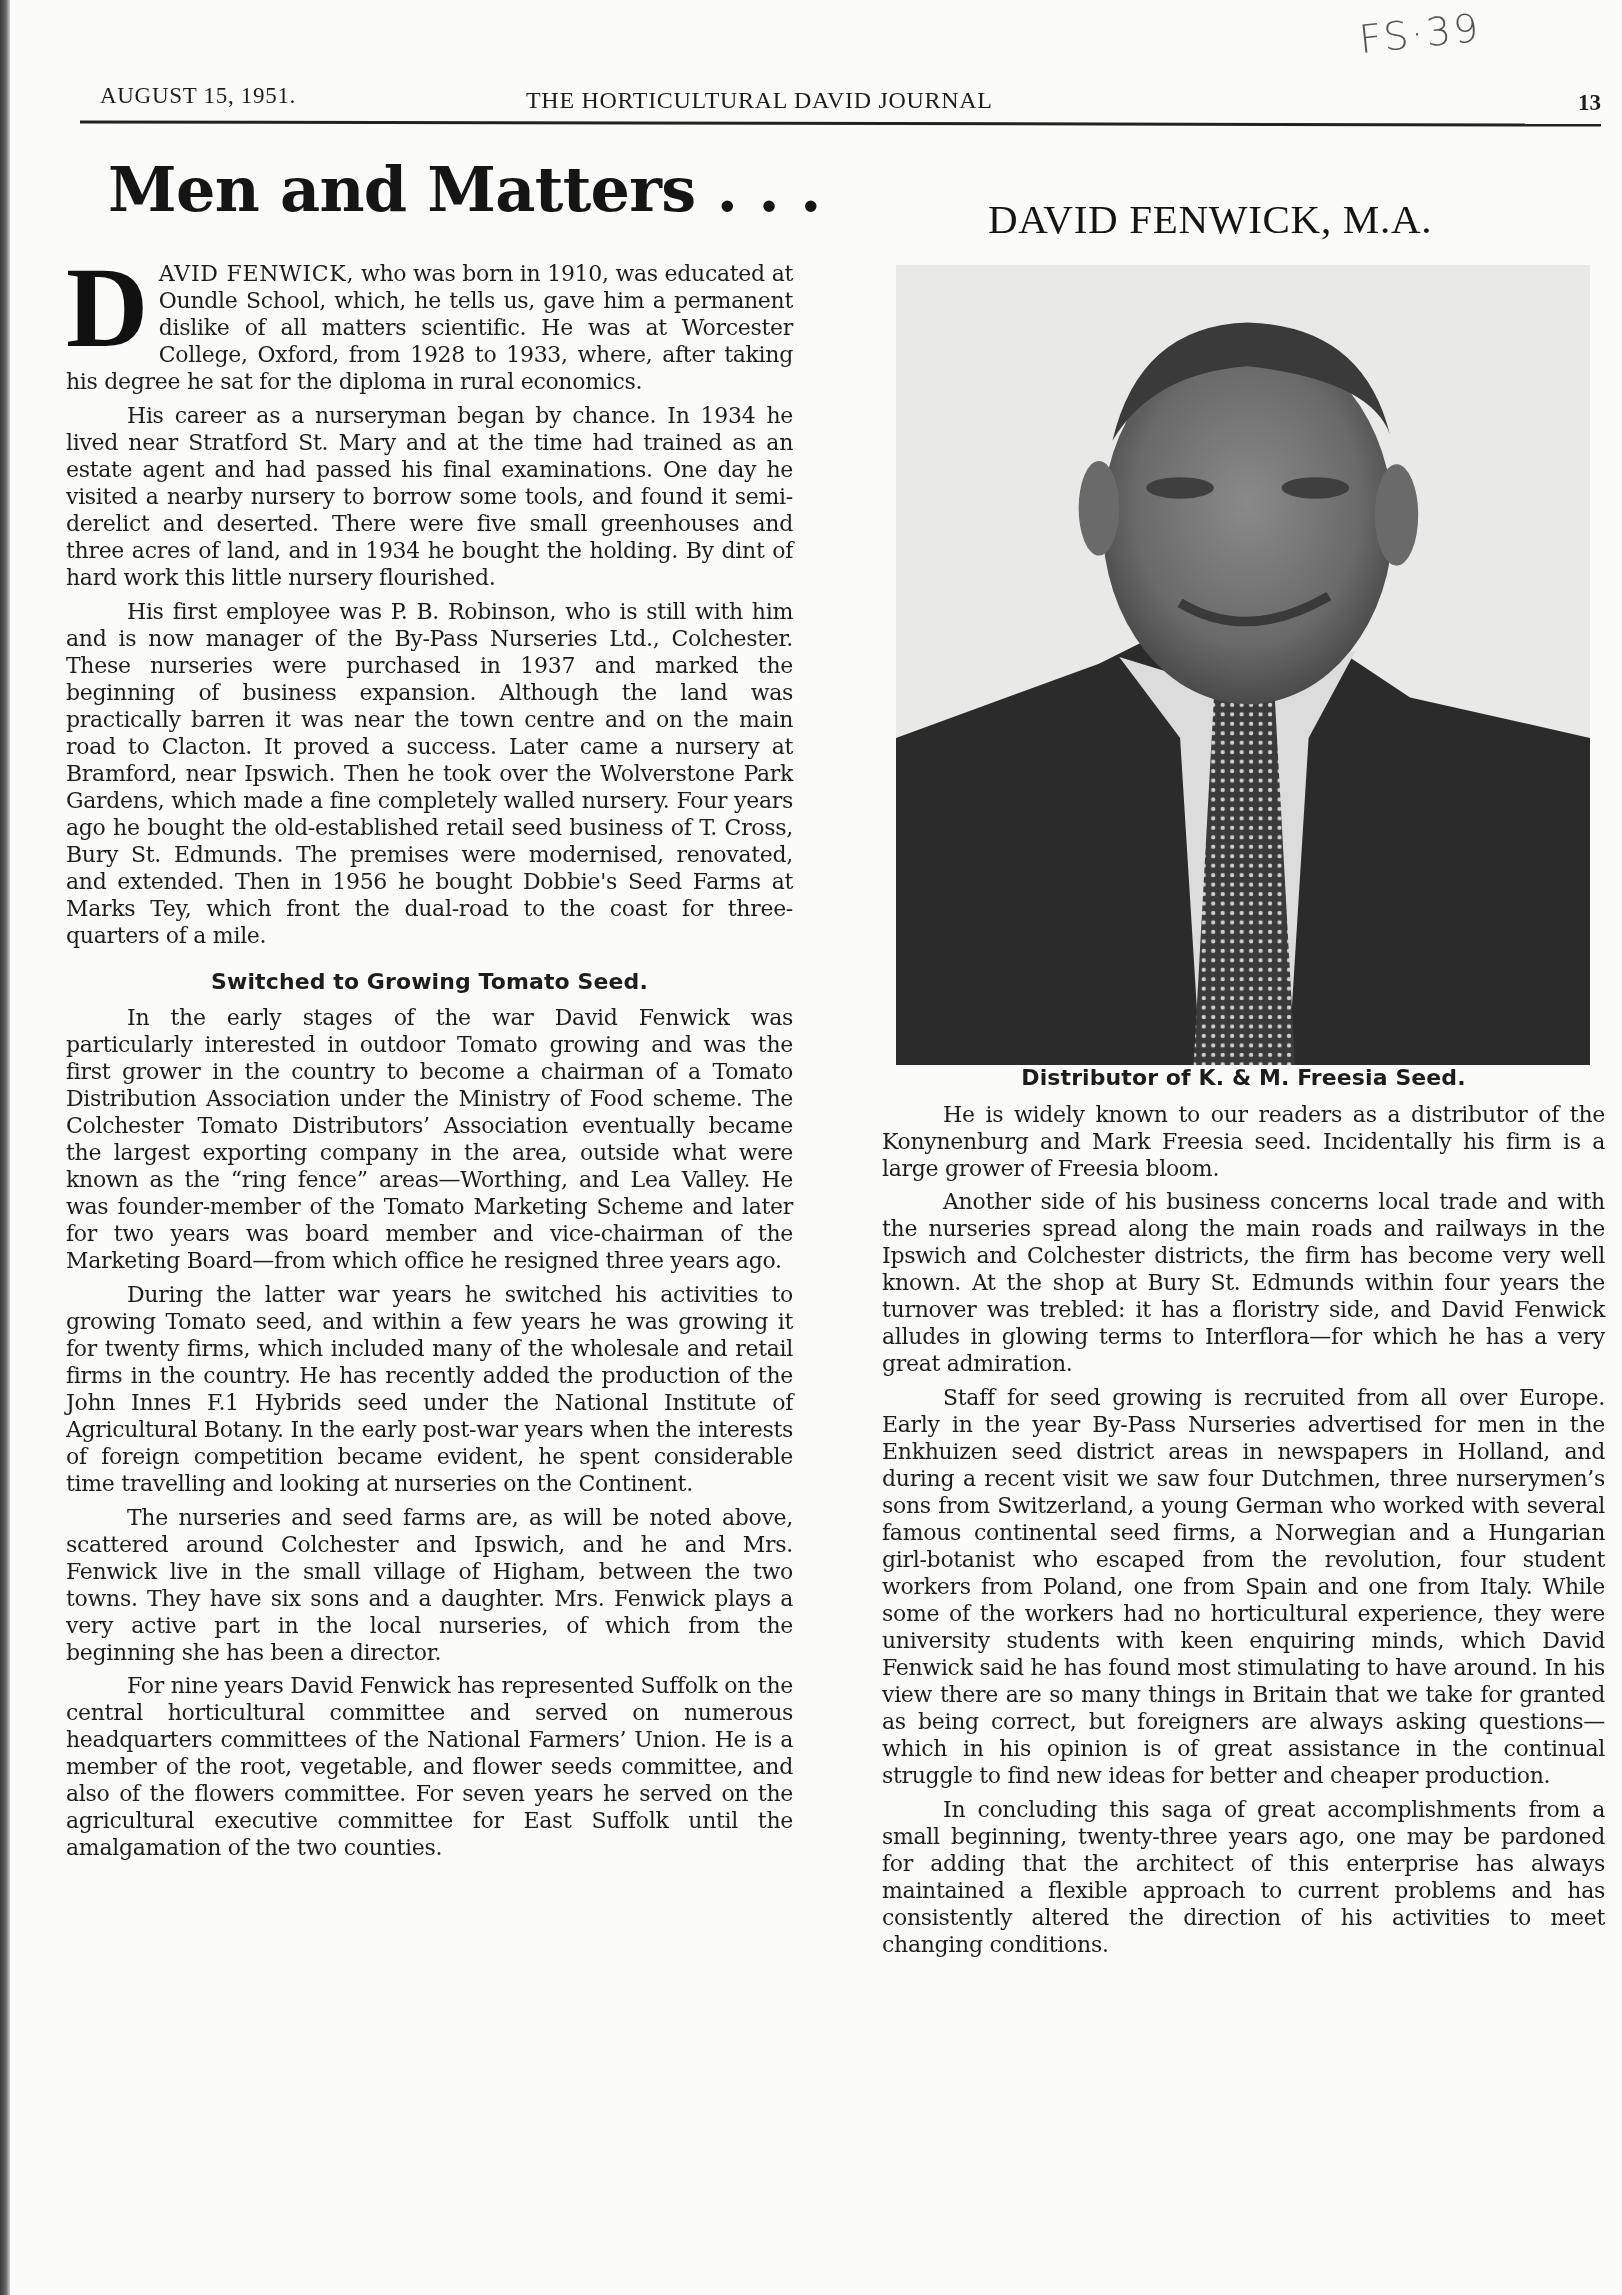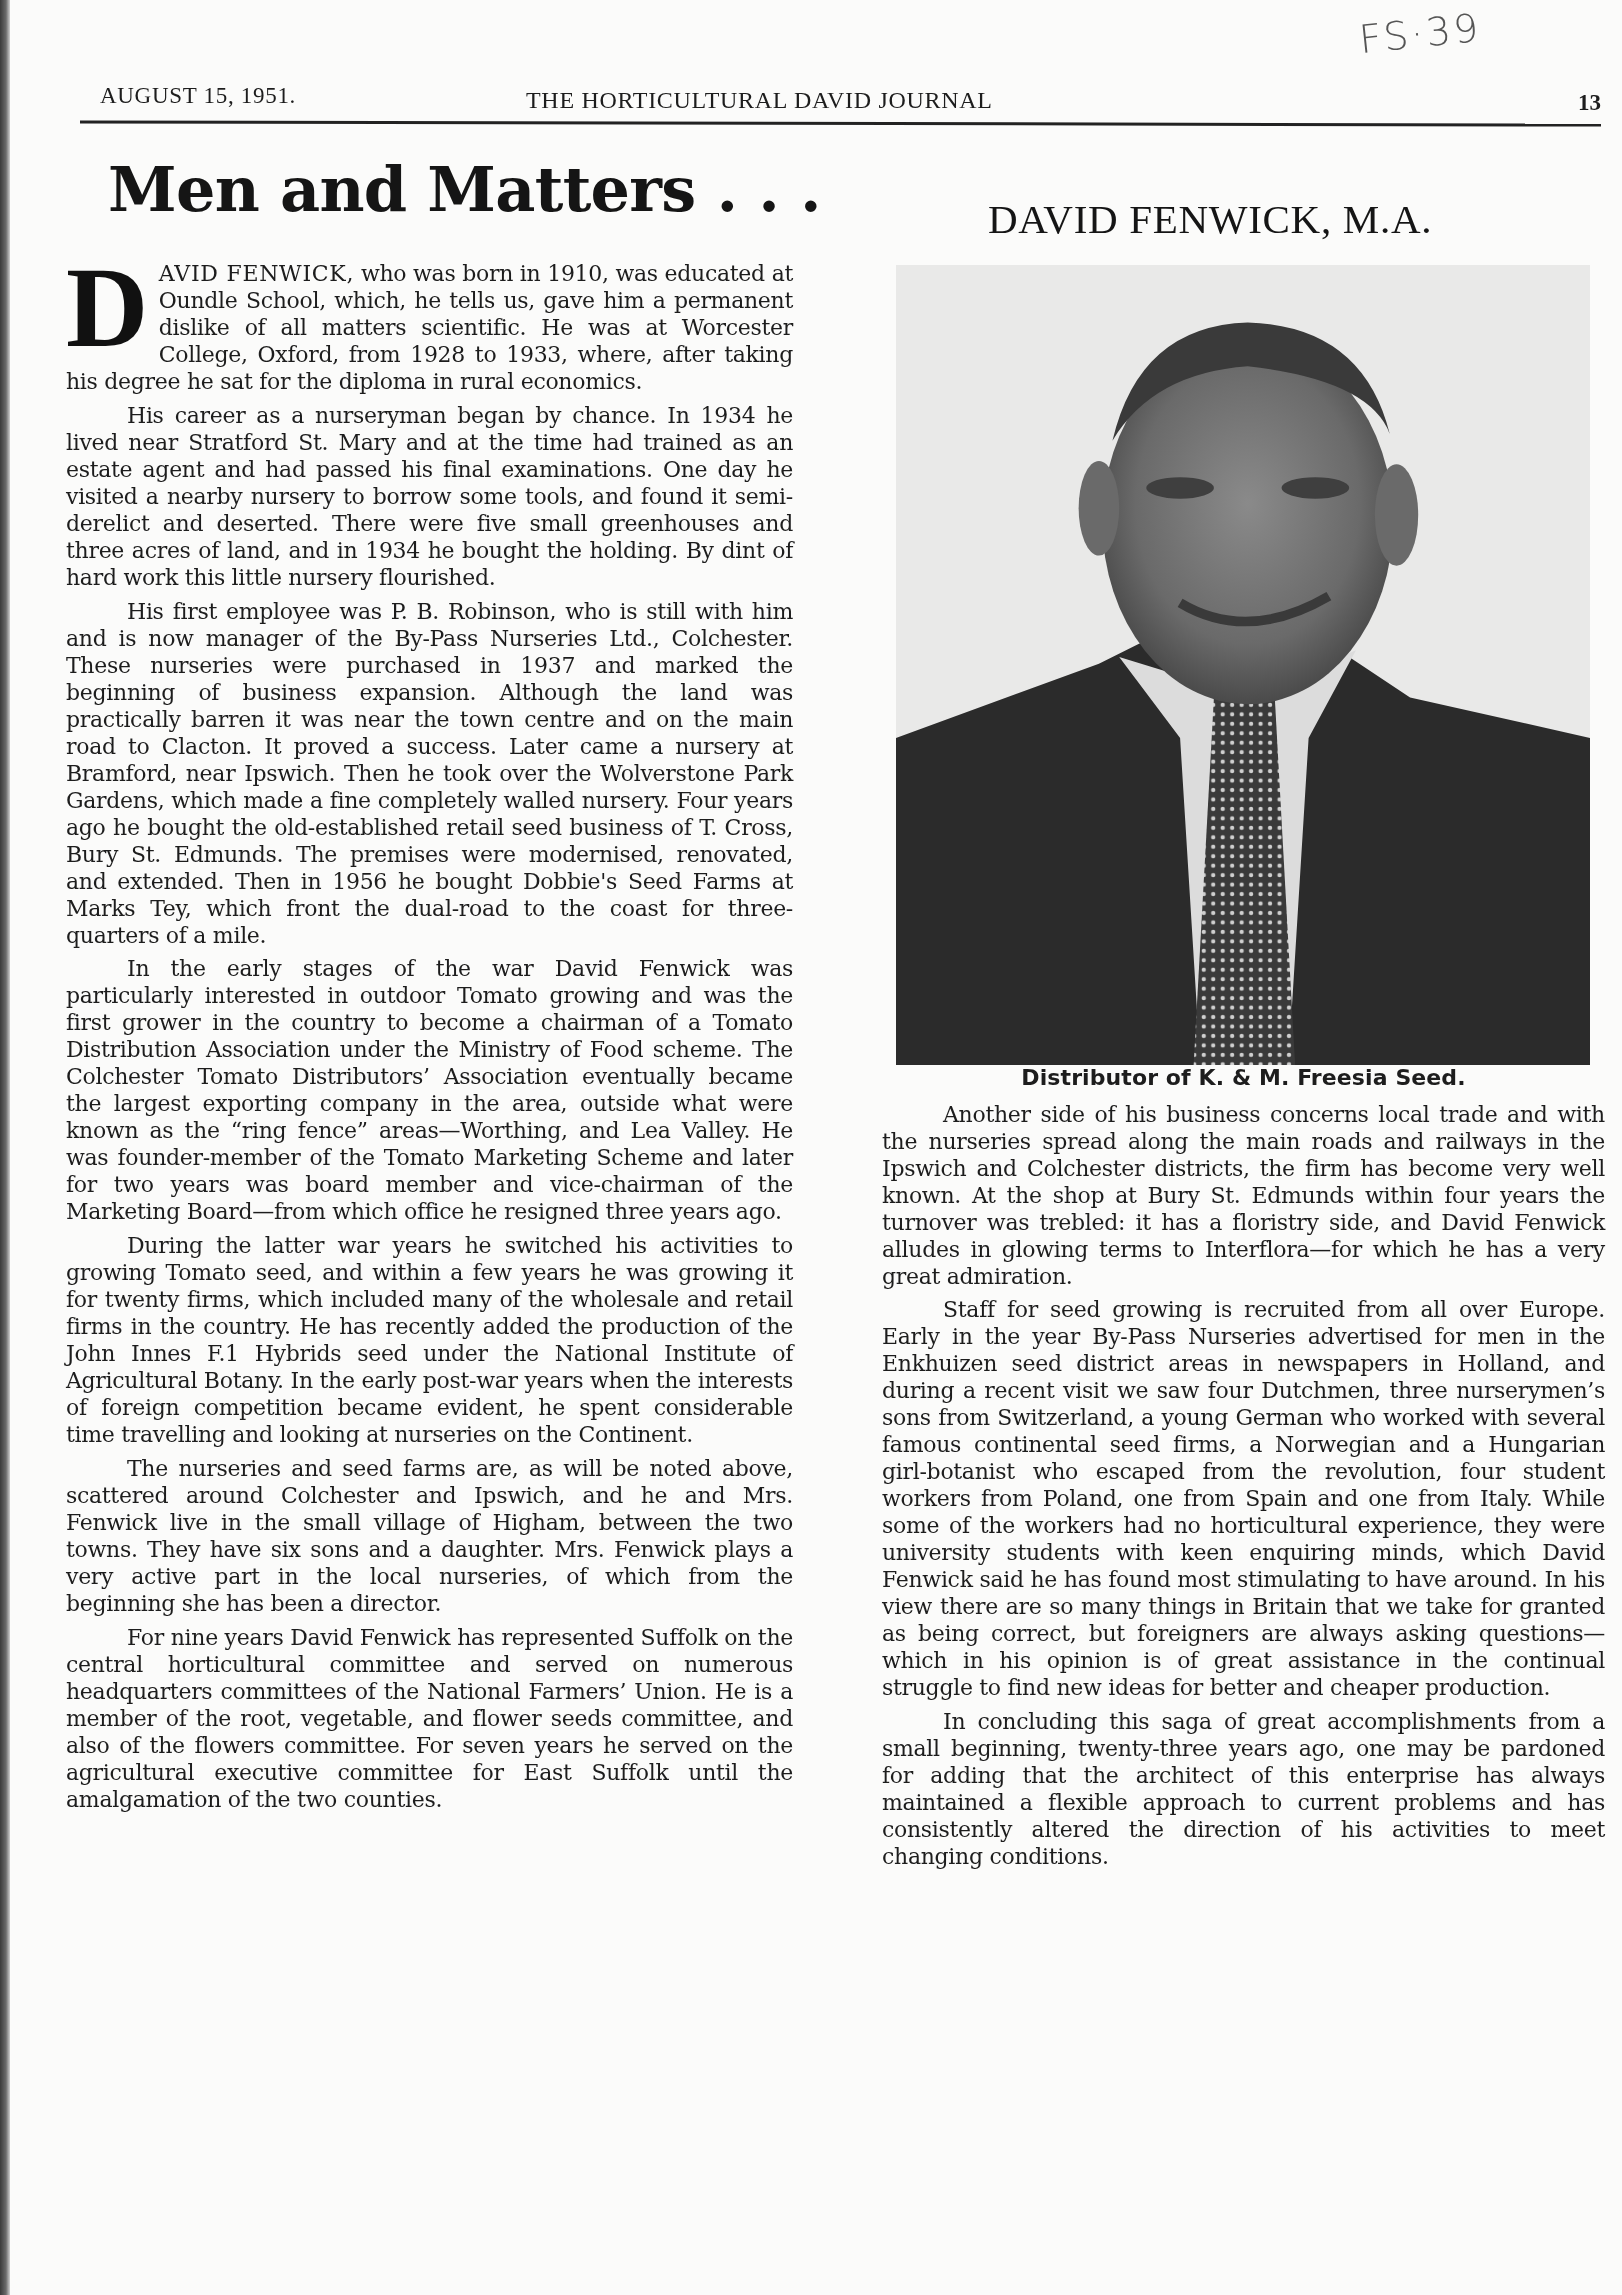--- a/index.html
+++ b/index.html
@@ -76,20 +76,21 @@
 
 <div class="main-title">Men and Matters . . .</div>
 <div class="subject-title">DAVID FENWICK, M.A.</div>
 
 <div class="col col-left">
   <p class="lead">
     <span class="dropcap">D</span><span class="lead-caps">AVID FENWICK,</span><span> who was born in 1910, was educated at Oundle School, which, he tells us, gave him a permanent dislike of all matters scientific. He was at Worcester College, Oxford, from 1928 to 1933, where, after taking his degree he sat for the diploma in rural economics.</span>
   </p>
   <p>His career as a nurseryman began by chance. In 1934 he lived near Stratford St. Mary and at the time had trained as an estate agent and had passed his final examinations. One day he visited a nearby nursery to borrow some tools, and found it semi-derelict and deserted. There were five small greenhouses and three acres of land, and in 1934 he bought the holding. By dint of hard work this little nursery flourished.</p>
   <p>His first employee was P. B. Robinson, who is still with him and is now manager of the By-Pass Nurseries Ltd., Colchester. These nurseries were purchased in 1937 and marked the beginning of business expansion. Although the land was practically barren it was near the town centre and on the main road to Clacton. It proved a success. Later came a nursery at Bramford, near Ipswich. Then he took over the Wolverstone Park Gardens, which made a fine completely walled nursery. Four years ago he bought the old-established retail seed business of T. Cross, Bury St. Edmunds. The premises were modernised, renovated, and extended. Then in 1956 he bought Dobbie's Seed Farms at Marks Tey, which front the dual-road to the coast for three-quarters of a mile.</p>
+  <div class="subhead">Switched to Growing Tomato Seed.</div>
   <p>In the early stages of the war David Fenwick was particularly interested in outdoor Tomato growing and was the first grower in the country to become a chairman of a Tomato Distribution Association under the Ministry of Food scheme. The Colchester Tomato Distributors’ Association eventually became the largest exporting company in the area, outside what were known as the “ring fence” areas—Worthing, and Lea Valley. He was founder-member of the Tomato Marketing Scheme and later for two years was board member and vice-chairman of the Marketing Board—from which office he resigned three years ago.</p>
   <p>During the latter war years he switched his activities to growing Tomato seed, and within a few years he was growing it for twenty firms, which included many of the wholesale and retail firms in the country. He has recently added the production of the John Innes F.1 Hybrids seed under the National Institute of Agricultural Botany. In the early post-war years when the interests of foreign competition became evident, he spent considerable time travelling and looking at nurseries on the Continent.</p>
   <p>The nurseries and seed farms are, as will be noted above, scattered around Colchester and Ipswich, and he and Mrs. Fenwick live in the small village of Higham, between the two towns. They have six sons and a daughter. Mrs. Fenwick plays a very active part in the local nurseries, of which from the beginning she has been a director.</p>
   <p>For nine years David Fenwick has represented Suffolk on the central horticultural committee and served on numerous headquarters committees of the National Farmers’ Union. He is a member of the root, vegetable, and flower seeds committee, and also of the flowers committee. For seven years he served on the agricultural executive committee for East Suffolk until the amalgamation of the two counties.</p>
 </div>
 
 <div class="portrait" title="Portrait photograph of David Fenwick in suit and patterned tie">
   <svg viewBox="0 0 1026 1184" preserveAspectRatio="none">
     <defs>
       <pattern id="tiePat" width="14" height="14" patternUnits="userSpaceOnUse">
@@ -111,17 +112,18 @@
     <ellipse cx="740" cy="370" rx="32" ry="75" fill="#6a6a6a"></ellipse>
     <path d="M320 260 Q360 90 520 85 Q690 90 730 250 Q700 170 520 150 Q380 160 320 260 Z" fill="#3a3a3a"></path>
     <ellipse cx="420" cy="330" rx="50" ry="16" fill="#3f3f3f"></ellipse>
     <ellipse cx="620" cy="330" rx="50" ry="16" fill="#3f3f3f"></ellipse>
     <path d="M420 500 Q520 560 640 490" stroke="#3a3a3a" stroke-width="14" fill="none"></path>
   </svg>
 </div>
 
 <div class="col col-right">
   <div class="subhead" style="margin-top:0">Distributor of K. &amp; M. Freesia Seed.</div>
+  <p>He is widely known to our readers as a distributor of the Konynenburg and Mark Freesia seed. Incidentally his firm is a large grower of Freesia bloom.</p>
   <p>Another side of his business concerns local trade and with the nurseries spread along the main roads and railways in the Ipswich and Colchester districts, the firm has become very well known. At the shop at Bury St. Edmunds within four years the turnover was trebled: it has a floristry side, and David Fenwick alludes in glowing terms to Interflora—for which he has a very great admiration.</p>
   <p>Staff for seed growing is recruited from all over Europe. Early in the year By-Pass Nurseries advertised for men in the Enkhuizen seed district areas in newspapers in Holland, and during a recent visit we saw four Dutchmen, three nurserymen’s sons from Switzerland, a young German who worked with several famous continental seed firms, a Norwegian and a Hungarian girl-botanist who escaped from the revolution, four student workers from Poland, one from Spain and one from Italy. While some of the workers had no horticultural experience, they were university students with keen enquiring minds, which David Fenwick said he has found most stimulating to have around. In his view there are so many things in Britain that we take for granted as being correct, but foreigners are always asking questions—which in his opinion is of great assistance in the continual struggle to find new ideas for better and cheaper production.</p>
   <p>In concluding this saga of great accomplishments from a small beginning, twenty-three years ago, one may be pardoned for adding that the architect of this enterprise has always maintained a flexible approach to current problems and has consistently altered the direction of his activities to meet changing conditions.</p>
 </div>
 
 
 </body></html>

